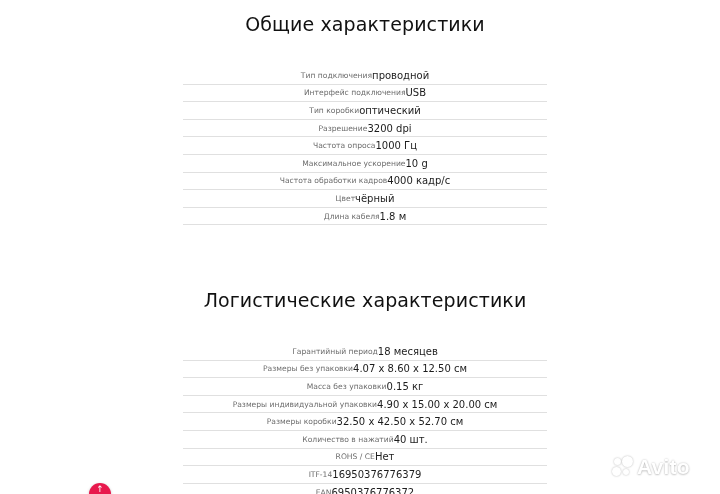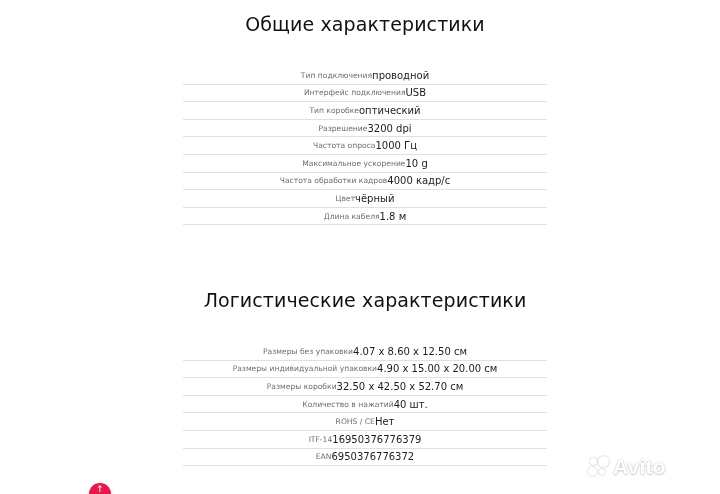--- a/index.html
+++ b/index.html
@@ -64,21 +64,21 @@
       box-shadow: 0 1px 3px rgba(0,0,0,0.25);
       display: flex;
       align-items: flex-start;
       justify-content: center;
       color: #fff;
       font-size: 9px;
       line-height: 12px;
     }
     .watermark {
       position: absolute;
-      left: 588px;
+      left: 612px;
       top: 455px;
       display: flex;
       align-items: center;
       gap: 3px;
       color: #ffffff;
       text-shadow: 0 0 2px rgba(0,0,0,0.25), 0 1px 2px rgba(0,0,0,0.15);
       font-family: "Liberation Sans", sans-serif;
       font-weight: bold;
       font-size: 21px;
       letter-spacing: 0.2px;
@@ -103,21 +103,21 @@
   <div class="rows">
     <div class="spec-row">
         <span class="spec-key">Тип подключения</span>
         <span class="spec-val">проводной</span>
       </div>
     <div class="spec-row">
         <span class="spec-key">Интерфейс подключения</span>
         <span class="spec-val">USB</span>
       </div>
     <div class="spec-row">
-        <span class="spec-key">Тип коробке</span>
+        <span class="spec-key">Тип коробки</span>
         <span class="spec-val">оптический</span>
       </div>
     <div class="spec-row">
         <span class="spec-key">Разрешение</span>
         <span class="spec-val">3200 dpi</span>
       </div>
     <div class="spec-row">
         <span class="spec-key">Частота опроса</span>
         <span class="spec-val">1000 Гц</span>
       </div>
@@ -137,22 +137,30 @@
         <span class="spec-key">Длина кабеля</span>
         <span class="spec-val">1.8 м</span>
       </div>
   </div>
 </section>
 
 <section class="section" id="logistics">
   <h2 class="section-title">Логистические характеристики</h2>
   <div class="rows">
     <div class="spec-row">
+        <span class="spec-key">Гарантийный период</span>
+        <span class="spec-val">18 месяцев</span>
+      </div>
+    <div class="spec-row">
         <span class="spec-key">Размеры без упаковки</span>
         <span class="spec-val">4.07 x 8.60 x 12.50 см</span>
+      </div>
+    <div class="spec-row">
+        <span class="spec-key">Масса без упаковки</span>
+        <span class="spec-val">0.15 кг</span>
       </div>
     <div class="spec-row">
         <span class="spec-key">Размеры индивидуальной упаковки</span>
         <span class="spec-val">4.90 x 15.00 x 20.00 см</span>
       </div>
     <div class="spec-row">
         <span class="spec-key">Размеры коробки</span>
         <span class="spec-val">32.50 x 42.50 x 52.70 см</span>
       </div>
     <div class="spec-row">

